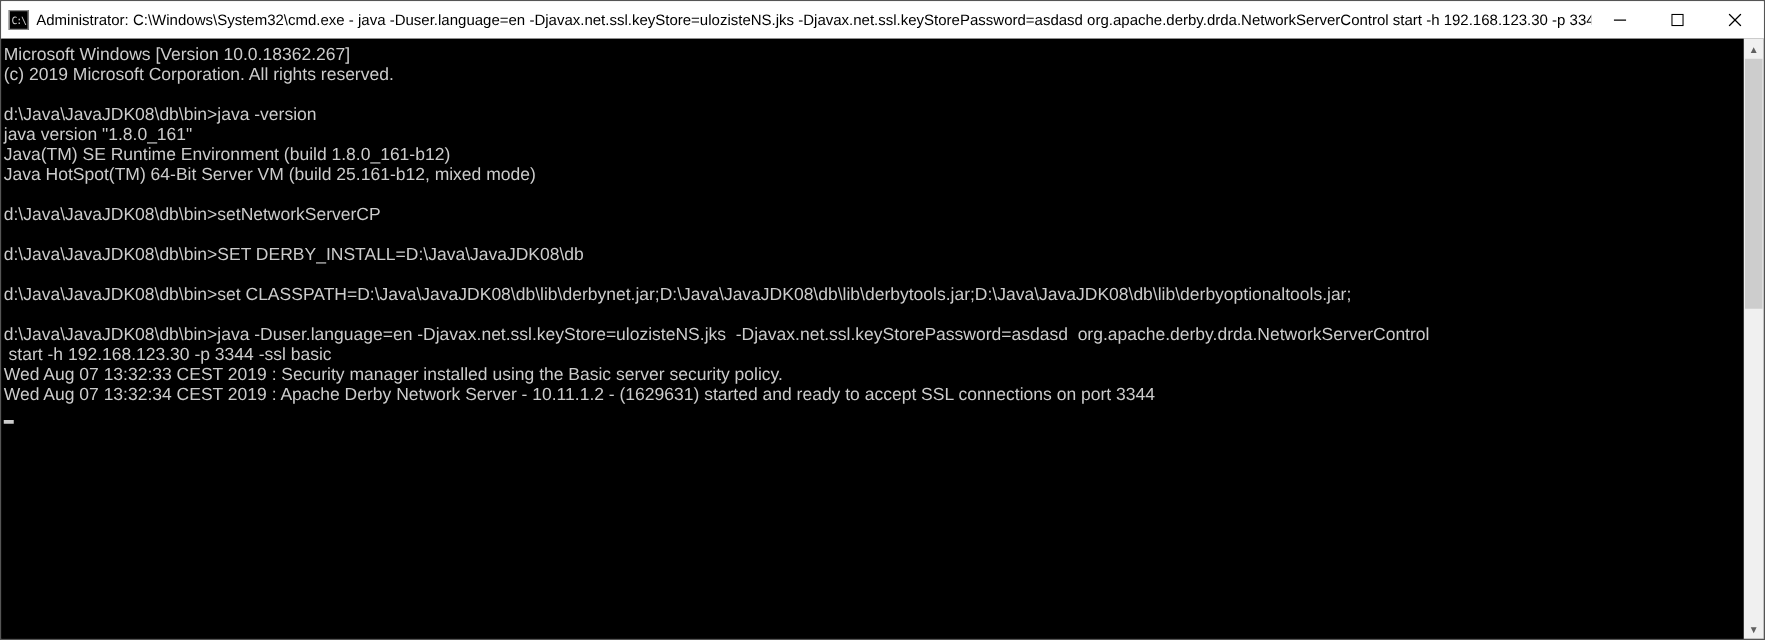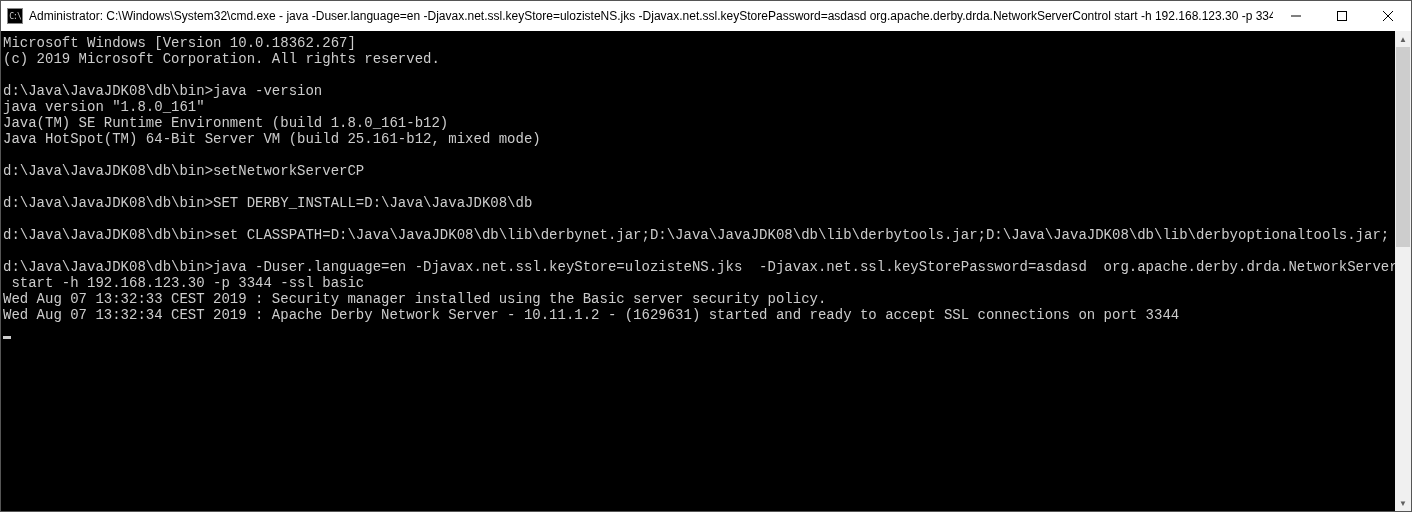--- a/index.html
+++ b/index.html
@@ -64,21 +64,21 @@
     .terminal-wrap {
       flex: 1;
       display: flex;
       background: #000000;
       position: relative;
     }
     .terminal {
       flex: 1;
       background: #000000;
       color: #cccccc;
-      font-family: Liberation Mono, monospace;
+      font-family: Liberation Sans, sans-serif;
       font-size: 14px;
       line-height: 16px;
       padding: 4px 2px;
       white-space: pre;
       overflow: hidden;
     }
     .cursor {
       display: inline-block;
       width: 8px;
       height: 3px;

